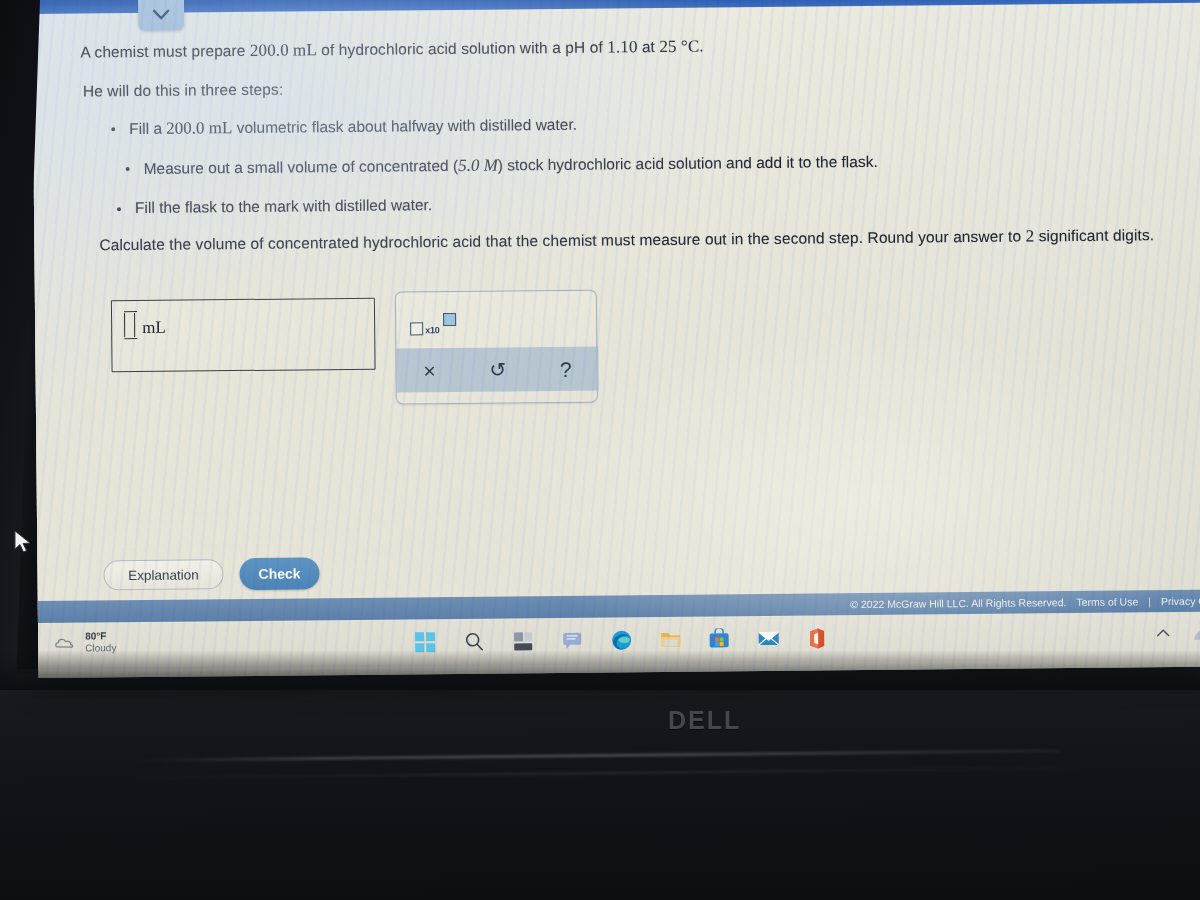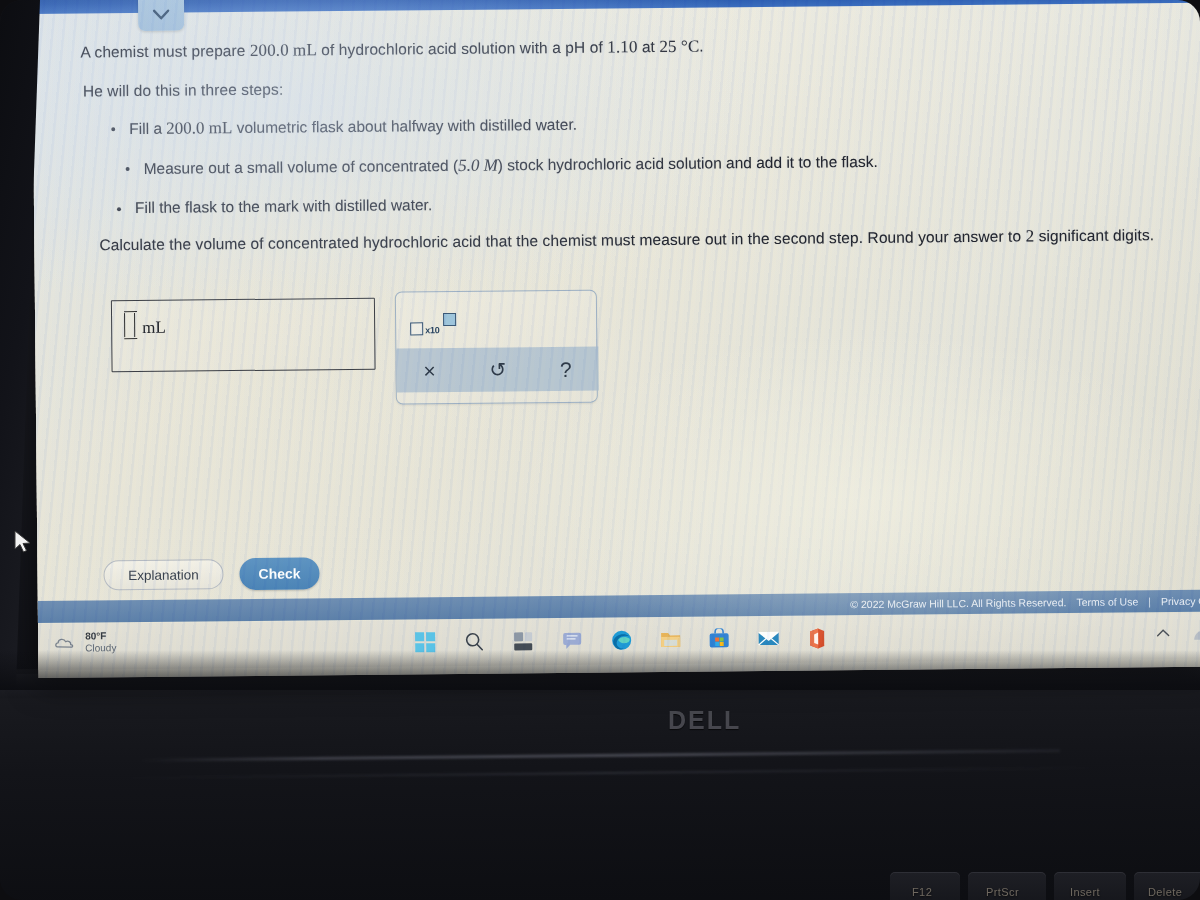--- a/index.html
+++ b/index.html
@@ -1,21 +1,21 @@
 <!DOCTYPE html>
 <html><head>
 <meta charset="utf-8">
 <style>
   * { box-sizing: border-box; margin: 0; padding: 0; }
   html, body {
     width: 1200px; height: 900px; overflow: hidden;
     font-family: "Liberation Sans", sans-serif;
     background: #0d0d10;
   }
-  #root { position: relative; width: 1200px; height: 900px; overflow: hidden; border-radius: 22px; }
+  #root { position: relative; width: 1200px; height: 900px; overflow: hidden; }
 
   
   .laptop-body {
     position: absolute; left: 0; top: 0; width: 1200px; height: 900px;
     background:
       linear-gradient(168deg, #14151a 0%, #191a20 30%, #101116 60%, #0a0b0e 100%);
   }
   .laptop-deck {
     position: absolute; left: -40px; top: 662px; width: 1300px; height: 260px;
     background: linear-gradient(180deg, #1b1c21 0%, #131419 40%, #0c0d11 100%);
@@ -273,30 +273,20 @@
 
 <div id="root">
 
   <div class="laptop-body"></div>
   <div class="laptop-deck"></div>
   <div class="deck-hinge"></div>
   <div class="deck-seam"></div>
   <div class="deck-seam2"></div>
   <div class="dell-logo">DELL</div>
 
-  <div class="kbd-row">
-    <div class="kbd-cap" style="left:890px; width:70px;"></div>
-    <div class="kbd-key" style="left:912px;">F12</div>
-    <div class="kbd-cap" style="left:968px; width:78px;"></div>
-    <div class="kbd-key" style="left:986px;">PrtScr</div>
-    <div class="kbd-cap" style="left:1054px; width:72px;"></div>
-    <div class="kbd-key" style="left:1070px;">Insert</div>
-    <div class="kbd-cap" style="left:1134px; width:70px;"></div>
-    <div class="kbd-key" style="left:1148px;">Delete</div>
-  </div>
 
   <div class="screen">
     <div class="screen-inner">
 
       <div class="page-bg"></div>
       <div class="browser-top"></div>
 
       <div class="chevron-tab">
         <svg width="18" height="12" viewBox="0 0 18 12" aria-hidden="true">
           <path d="M2 2 L9 9.5 L16 2" fill="none" stroke="#2f4a68" stroke-width="2.4" stroke-linecap="round" stroke-linejoin="round"></path>

